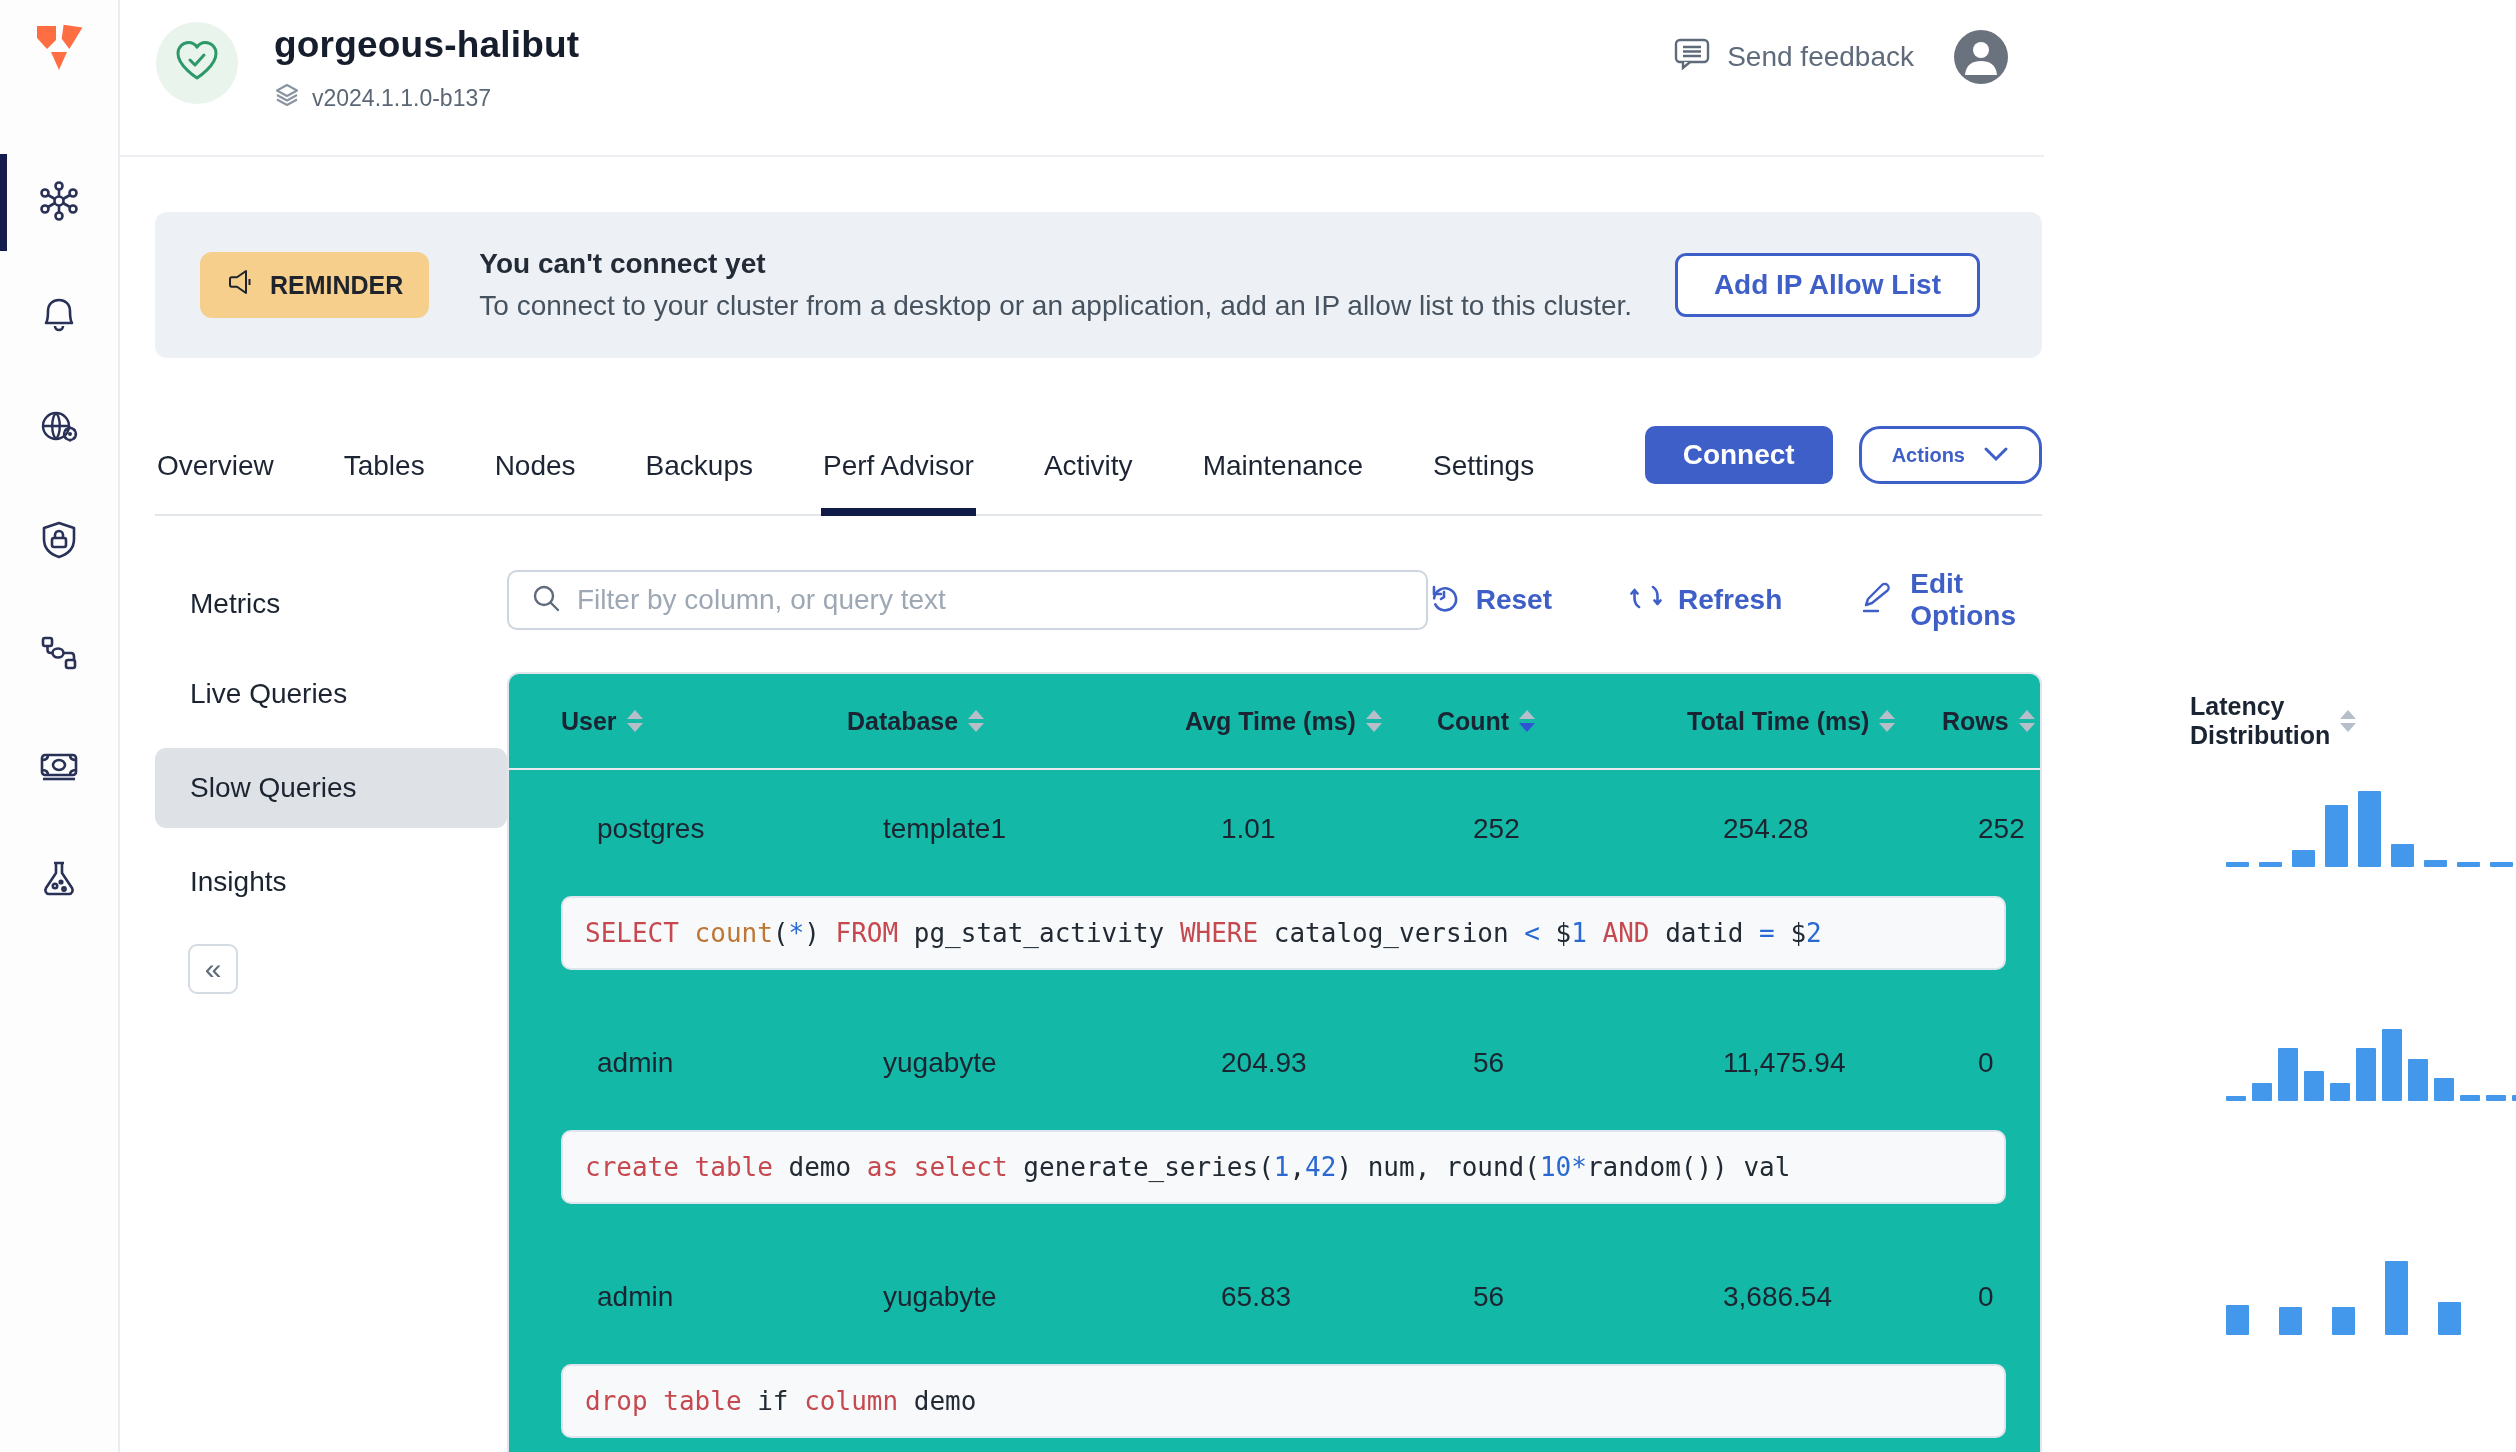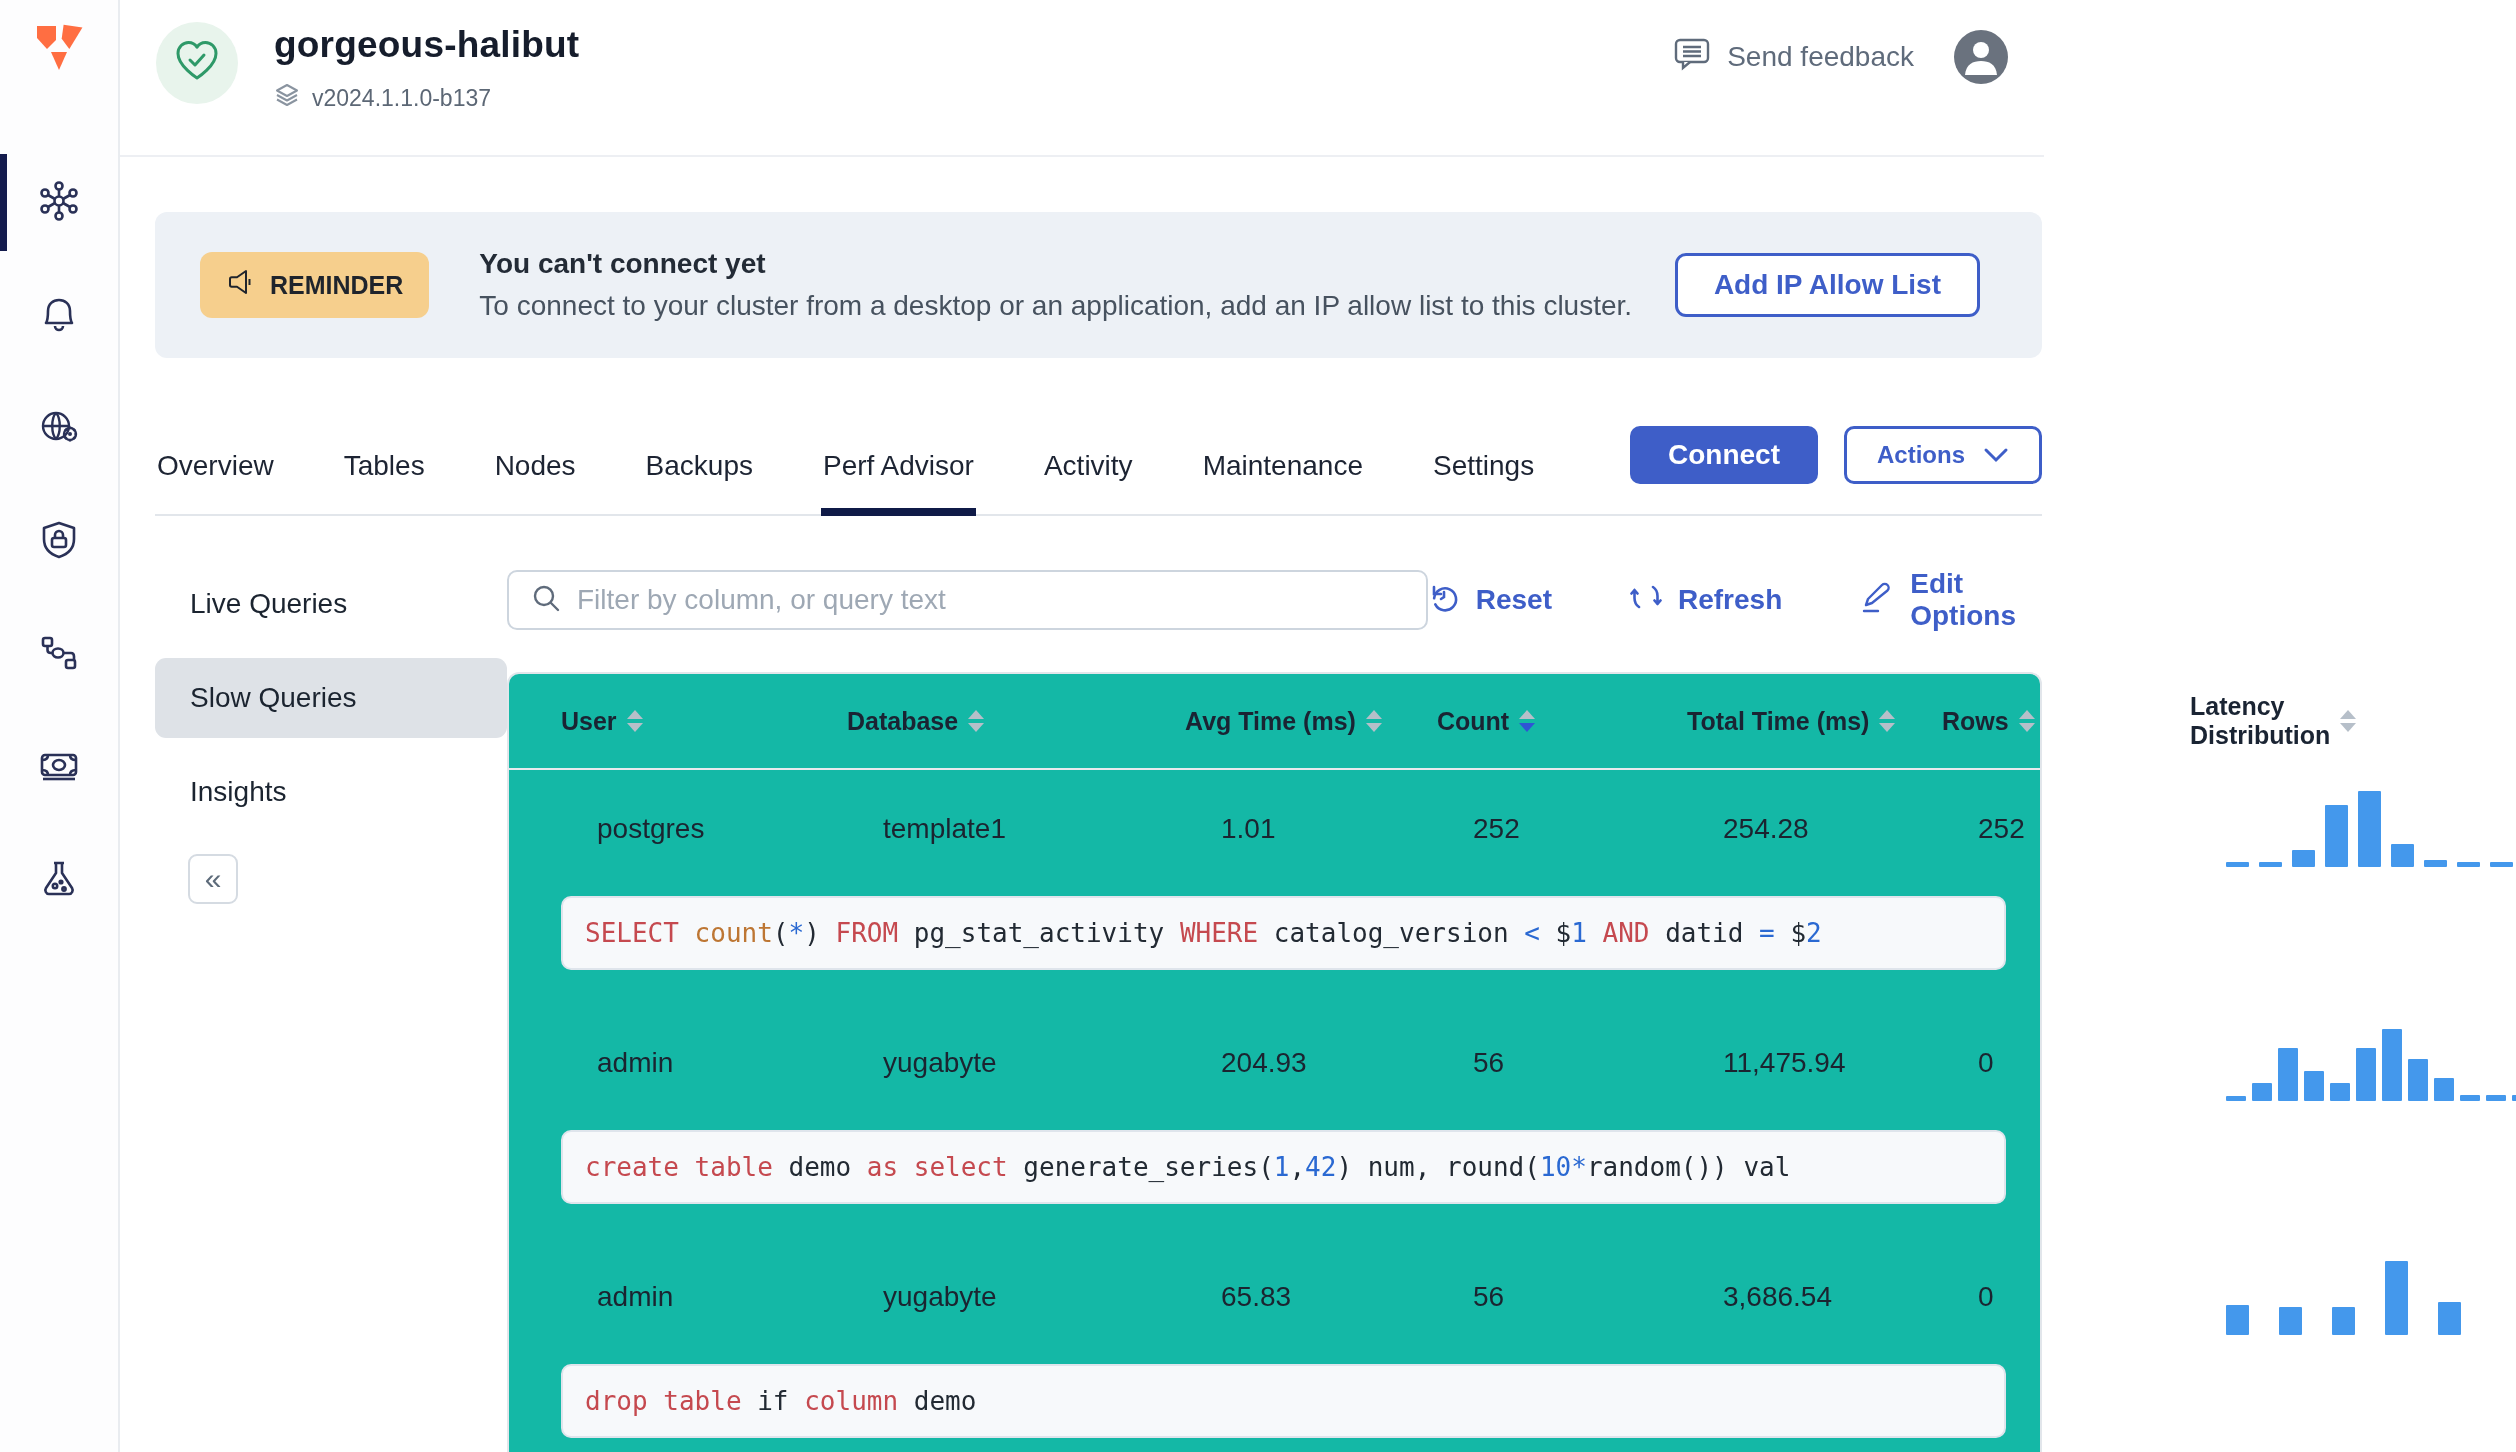--- a/index.html
+++ b/index.html
@@ -44,22 +44,22 @@
     font-family:inherit; }
 
   
   .tabs-row { margin-top:68px; display:flex; align-items:flex-end; border-bottom:2px solid #E2E6EB; padding-bottom:0; }
   .tabs { display:flex; gap:66px; }
   .tab { font-size:28px; color:#1D2433; padding:18px 2px 32px 2px; position:relative; cursor:pointer; white-space:nowrap; }
   .tab.active::after { content:""; position:absolute; left:0; right:0; bottom:-2px; height:8px; background:#0F1A47; }
   .tab-actions { margin-left:auto; display:flex; gap:26px; padding-bottom:30px; }
   .btn-primary { background:#3E5EC8; color:#fff; border:none; border-radius:10px; height:58px;
     padding:0 38px; font-size:28px; font-weight:700; cursor:pointer; font-family:inherit; }
-  .btn-outline { background:#fff; color:#3E5EC8; border:3px solid #3E5EC8; border-radius:10px; height:58px;
-    padding:0 30px; font-size:24px; font-weight:700; cursor:pointer; display:flex; align-items:center; gap:18px;
+  .btn-outline { background:#fff; color:#3E5EC8; border:3px solid #3E5EC8; border-radius:21px; height:58px;
+    padding:0 30px; font-size:20px; font-weight:700; cursor:pointer; display:flex; align-items:center; gap:18px;
     font-family:inherit; }
 
   
   .body-row { display:flex; margin-top:52px; }
   .subnav { width:352px; flex:0 0 352px; }
   .subnav-item { font-size:28px; color:#1B2430; padding:20px 0 20px 35px; margin-bottom:18px;
     border-radius:11px; cursor:pointer; }
   .subnav-item.active { background:#DEE2E7; padding-top:24px; padding-bottom:24px; }
   .collapse-btn { margin:26px 0 0 33px; width:50px; height:50px; border:2px solid #D5DBE2; border-radius:9px;
     background:#fff; color:#5D6B7A; font-size:30px; cursor:pointer; display:flex; align-items:center; justify-content:center;
@@ -263,20 +263,21 @@
               <svg width="26" height="16" viewBox="0 0 26 16" fill="none" stroke="#3E5EC8" stroke-width="3" stroke-linecap="round">
                 <path d="M3 3 L13 13 L23 3"></path>
               </svg>
             </span>
           </button>
         </div>
       </div>
 
       <div class="body-row">
         <nav class="subnav">
+          <div class="subnav-item">Metrics</div>
           <div class="subnav-item">Live Queries</div>
           <div class="subnav-item active">Slow Queries</div>
           <div class="subnav-item">Insights</div>
           <button class="collapse-btn">«</button>
         </nav>
 
         <div class="panel">
           <div class="filter-row">
             <div class="search-box">
               <span>

